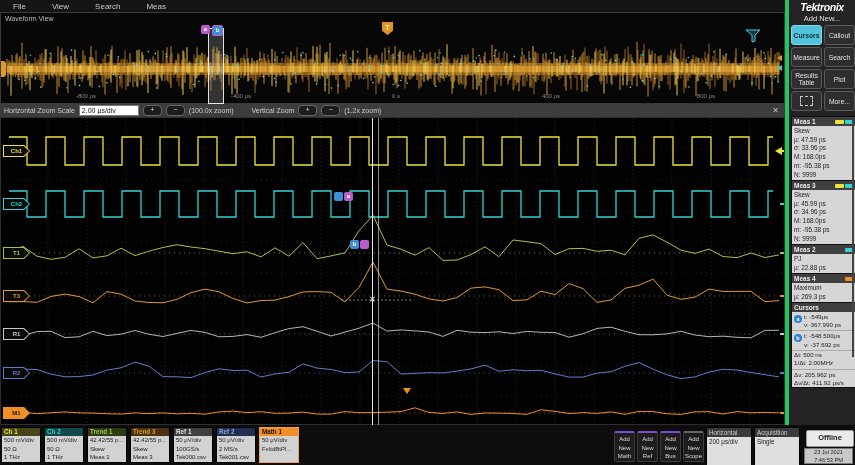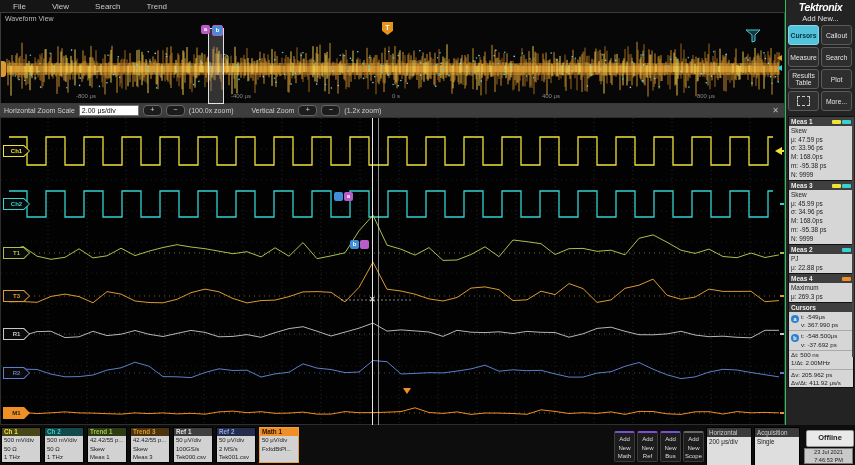--- a/index.html
+++ b/index.html
@@ -45,21 +45,21 @@
                   background:#0a0a0a;font:bold 6px/10px "Liberation Sans",sans-serif;text-align:center;}
   .ch-chip.filled .inner{background:transparent;color:#222;}
   .cursor-vline{position:absolute;top:0;width:1px;height:308px;background:#e9e9e9;}
   .xmark{position:absolute;color:#f2f2f2;font:bold 8px/8px "DejaVu Sans",sans-serif;}
   .yellow-arrow{position:absolute;width:0;height:0;border-top:4px solid transparent;border-bottom:4px solid transparent;
                 border-right:7px solid #efe23b;}
   .m1-marker{position:absolute;width:0;height:0;border-left:4px solid transparent;border-right:4px solid transparent;
              border-top:6px solid #ef8f25;}
 
   
-  .sidebar{left:785px;top:0;width:70px;height:425px;background:#232323;border-left:1px solid #22c55e;box-sizing:border-box;}
+  .sidebar{left:785px;top:0;width:70px;height:425px;background:#232323;border-left:4px solid #22c55e;box-sizing:border-box;}
   .brand{text-align:center;color:#fff;font:bold italic 10.5px/14px "Liberation Sans",sans-serif;letter-spacing:-.4px;}
   .addnew{text-align:center;color:#e0e0e0;font-size:7.5px;line-height:10px;}
   .sb-grid{position:absolute;left:2px;top:25px;width:66px;display:flex;flex-wrap:wrap;gap:2px;}
   .sb-btn{width:31px;height:20px;background:#2e2e2e;border:1px solid #5a5a5a;border-radius:3px;
           color:#e3e3e3;font-size:6.8px;display:flex;align-items:center;justify-content:center;
           text-align:center;box-sizing:border-box;cursor:default;}
   .sb-btn.active{background:#53c3dc;color:#06323c;border-color:#7fd8ea;font-weight:bold;}
   .boxicon{width:11px;height:8px;border:1px dashed #c9c9c9;display:inline-block;}
 
   .meas{position:absolute;left:2px;width:66px;background:#d6d6d6;border:1px solid #111;box-sizing:border-box;}
@@ -96,21 +96,21 @@
 </style>
 </head>
 <body>
 
 <div class="app">
 
   <div class="abs menubar">
     <span class="menu-item">File</span>
     <span class="menu-item">View</span>
     <span class="menu-item">Search</span>
-    <span class="menu-item">Trend</span>
+    <span class="menu-item">Meas</span>
   </div>
 
   <div class="abs overview">
     <svg id="noise" width="783" height="90" style="position:absolute;left:0;top:0">
         <rect x="6" y="50" width="772" height="12" fill="#dc9a31" opacity=".45"></rect>
         <rect x="6" y="53" width="772" height="6" fill="#f0bc45" opacity=".75"></rect>
         <path d="M13 49.7V60.3M20 50.5V64.4M23 46.0V64.1M27 50.2V71.0M33 51.6V59.1M34 44.3V67.2M35 48.5V59.7M37 46.1V64.3M38 47.2V61.8M39 41.2V67.1M40 43.4V68.1M41 40.0V75.3M42 52.1V73.0M46 50.3V59.2M47 52.5V60.9M52 51.8V65.6M62 44.8V60.3M64 52.7V68.1M72 52.3V66.5M73 49.2V59.1M76 45.6V61.2M85 48.4V62.6M95 37.2V60.6M96 48.5V65.5M97 52.7V59.2M101 52.6V69.3M102 45.5V74.3M103 53.0V63.3M106 50.5V66.5M107 53.0V65.8M109 41.1V65.2M119 49.7V73.6M120 46.9V70.2M121 45.6V75.5M122 52.9V60.6M124 37.1V59.5M125 52.6V76.8M126 46.4V60.7M131 48.8V59.0M137 47.8V74.4M144 51.0V68.7M146 47.8V70.5M155 47.8V71.3M159 51.2V63.4M162 37.3V60.5M164 50.9V68.4M165 43.2V59.2M169 42.3V71.2M171 39.9V59.2M172 51.7V59.1M173 49.9V64.9M176 49.4V68.3M178 42.0V73.4M179 53.0V65.0M180 53.0V62.4M185 52.1V59.2M190 50.4V70.3M191 52.8V79.2M192 52.1V62.5M193 41.3V63.8M203 41.3V61.7M204 41.3V74.2M206 44.9V69.2M210 52.4V78.1M213 33.5V66.7M214 52.7V67.3M219 52.3V65.9M220 41.0V68.7M221 45.2V76.9M222 49.8V59.7M230 42.6V60.0M233 52.1V65.8M235 42.8V59.4M239 51.1V60.3M241 49.2V59.5M242 44.9V59.1M243 41.8V65.3M245 52.8V59.3M246 35.0V59.0M248 49.6V67.7M254 48.3V80.0M257 46.8V66.6M258 52.4V60.3M262 49.5V63.9M266 49.6V60.8M267 41.4V61.8M280 53.0V62.8M281 44.7V59.0M282 52.3V60.2M284 45.5V66.4M285 42.0V63.0M286 51.0V59.8M291 49.0V65.4M294 46.2V65.6M296 34.4V60.0M302 45.9V69.0M304 52.4V64.0M306 47.3V63.5M307 52.8V66.8M308 46.9V79.0M309 45.9V62.0M311 44.8V62.3M315 40.1V59.0M320 51.2V59.0M327 48.8V64.5M331 51.4V59.2M334 49.5V62.6M336 45.3V61.9M345 36.9V76.1M346 46.5V74.1M347 52.7V61.1M354 52.2V66.4M357 44.5V59.6M359 46.1V62.9M361 51.3V59.1M362 48.9V59.1M364 49.7V65.6M367 45.6V76.1M372 46.6V61.8M374 42.2V60.0M375 41.8V81.3M376 42.1V63.6M379 50.5V68.0M382 52.8V69.8M388 33.4V65.0M390 41.9V60.1M391 49.7V59.1M397 46.7V68.2M400 52.7V60.3M401 48.0V66.1M404 42.1V75.5M408 39.8V65.7M411 47.2V65.5M415 44.3V60.8M419 47.6V59.1M421 43.1V66.7M428 47.1V66.1M431 52.5V61.1M432 45.8V59.0M437 50.2V67.0M438 36.0V69.2M439 52.5V69.2M441 49.0V61.8M443 46.2V68.1M447 48.3V63.5M448 45.9V63.5M454 47.4V67.4M455 45.8V61.3M457 44.7V69.1M462 49.7V71.9M463 47.9V60.0M469 49.1V62.7M470 49.4V60.0M471 50.5V63.1M473 51.2V59.7M475 52.8V66.4M479 43.8V66.4M485 47.9V81.3M486 50.1V67.9M488 51.9V59.9M493 52.8V62.4M496 44.5V71.5M498 39.2V66.0M501 45.3V65.3M503 40.1V61.5M512 47.8V77.4M513 51.1V76.2M515 51.2V72.4M519 49.9V67.8M521 35.1V62.1M524 48.6V73.4M526 48.8V68.5M527 49.9V59.7M530 46.6V72.5M531 51.6V74.9M533 44.4V81.1M537 40.3V67.0M540 51.9V59.8M541 52.2V68.0M544 48.3V66.5M547 49.8V62.2M549 46.0V59.8M550 50.0V70.2M552 52.6V63.2M554 45.1V61.0M555 48.6V63.6M558 47.7V67.1M560 52.3V65.6M563 48.7V59.1M564 41.6V73.9M570 48.3V76.1M574 45.9V65.2M576 50.4V77.3M582 38.8V63.7M583 38.6V60.7M584 34.6V78.0M588 42.5V65.4M593 46.6V59.3M597 38.1V62.0M600 40.0V71.4M602 52.9V62.9M604 33.2V61.6M606 37.7V70.6M607 52.3V59.9M608 49.2V59.2M612 49.2V59.5M617 52.4V59.8M618 45.3V60.8M621 50.8V63.1M624 35.9V60.1M627 33.3V68.3M628 41.1V62.1M629 52.9V68.1M630 40.9V59.7M634 51.9V63.4M635 51.6V59.7M637 36.8V60.6M641 52.1V60.1M643 31.2V71.2M652 50.8V77.6M653 52.8V74.0M656 52.1V65.7M657 43.6V60.5M662 52.2V59.9M663 50.1V62.0M667 42.0V71.7M669 42.8V76.4M671 51.0V59.3M672 51.3V59.0M678 48.1V60.6M679 50.6V62.2M680 30.5V65.6M682 45.3V61.3M683 36.6V79.9M684 51.4V73.5M688 52.9V63.3M689 48.5V65.1M692 42.0V61.5M698 44.5V61.0M700 48.7V61.8M701 45.0V62.3M704 38.6V64.4M708 30.6V62.4M709 52.0V76.3M712 43.1V62.1M714 37.4V73.8M716 45.2V65.1M720 50.3V65.0M724 42.6V59.7M727 48.8V67.2M729 53.0V69.8M734 44.3V66.3M741 52.5V61.8M743 52.7V59.1M746 42.8V60.3M747 40.9V67.0M752 46.7V59.3M755 47.8V73.0M759 45.4V59.7M762 48.8V61.4M764 41.3V64.3M765 52.0V59.0M766 51.6V60.2M767 38.1V63.8M768 42.2V59.1M772 51.7V62.2M773 47.3V65.6M776 39.1V62.2" stroke="#b3741f" stroke-width="1" opacity=".85"></path>
         <path d="M6 45.8V59.7M7 52.0V72.5M8 47.2V60.3M9 48.9V61.3M11 42.0V61.1M12 48.1V63.4M14 49.8V60.9M15 42.2V62.7M16 40.1V59.8M17 52.9V66.3M18 44.9V64.6M19 43.2V62.0M21 29.7V75.7M22 52.7V62.0M25 41.2V72.3M32 53.0V60.4M43 45.4V69.2M44 36.4V59.5M48 48.5V66.2M49 44.5V60.6M50 39.8V59.4M54 50.6V59.6M55 50.5V63.4M56 49.2V80.9M57 33.3V59.9M58 50.5V73.8M59 50.1V62.8M61 35.3V64.3M63 42.8V67.4M67 49.8V79.7M68 52.3V60.9M69 51.1V66.7M75 48.0V60.0M77 52.8V59.8M78 52.6V65.9M81 49.6V68.8M82 37.4V65.9M83 47.9V63.1M84 42.6V60.4M86 51.8V60.3M87 53.0V67.5M90 32.9V64.5M91 43.9V74.6M92 45.1V62.5M93 47.7V60.5M98 52.9V59.1M99 52.6V59.1M104 41.3V81.5M105 49.9V65.1M108 48.9V65.3M111 32.7V60.4M112 51.5V61.3M113 52.4V60.2M115 52.6V64.0M116 51.8V79.8M117 44.8V62.5M118 49.9V59.2M123 46.2V60.2M128 49.7V60.0M129 40.0V69.2M130 52.1V59.5M132 49.3V73.9M134 51.7V68.7M135 49.0V61.5M139 47.8V66.6M140 51.8V60.1M142 41.8V67.7M143 49.0V64.4M148 53.0V59.5M149 45.8V60.9M150 48.3V65.9M151 52.1V62.1M152 43.4V60.5M153 48.9V59.1M154 46.2V61.0M157 37.4V76.2M158 50.0V61.3M160 52.8V64.9M163 52.6V61.2M166 34.3V66.8M167 51.6V68.7M168 50.3V59.2M170 33.3V75.1M177 40.3V64.5M181 46.7V76.1M183 38.7V59.8M184 45.3V69.8M187 51.4V60.3M189 48.2V76.0M196 34.5V64.6M197 42.2V62.1M198 52.9V62.6M205 48.8V64.7M209 48.9V67.6M212 35.9V60.3M215 40.4V61.9M216 34.4V60.7M223 50.6V59.5M224 43.4V59.5M225 41.2V59.9M228 53.0V72.2M229 51.7V62.2M238 52.8V59.0M240 44.8V64.8M249 52.5V59.6M250 51.2V65.1M252 51.5V67.7M253 47.9V60.2M255 51.5V71.6M259 38.7V64.2M260 48.5V60.3M261 45.1V60.3M263 40.5V70.8M264 45.3V60.3M265 47.9V62.4M268 46.8V64.2M269 50.3V60.5M272 50.6V59.5M273 51.8V61.2M274 38.3V61.8M275 52.6V74.1M276 42.9V63.9M277 52.5V59.6M278 52.2V60.8M279 49.8V63.1M283 52.6V60.6M287 44.0V78.8M288 50.7V79.6M289 45.8V71.8M293 43.1V59.9M295 52.2V70.2M297 47.3V62.3M298 52.5V59.8M300 39.7V59.7M301 50.5V66.0M305 40.0V59.3M310 46.5V61.5M317 40.9V64.8M318 52.5V62.6M319 31.6V66.0M322 49.0V64.4M323 51.9V59.4M325 41.9V59.8M328 45.3V81.0M329 30.0V62.6M330 52.8V59.9M332 48.7V62.8M333 52.5V61.0M335 51.7V66.7M337 51.3V80.7M338 51.1V59.2M340 47.4V59.1M342 40.5V60.2M343 42.6V66.1M344 51.1V67.5M348 52.3V74.4M349 52.9V63.0M350 52.9V68.7M351 52.0V59.9M353 50.0V59.8M355 50.7V59.1M358 52.4V66.4M360 52.3V65.3M363 47.0V59.0M365 52.1V59.1M366 34.8V65.3M369 41.9V61.3M370 44.1V67.8M371 50.1V59.3M373 44.5V60.3M377 49.2V69.5M378 46.7V71.2M381 39.7V60.3M383 52.1V79.0M384 34.7V70.3M389 52.0V62.5M393 52.7V66.8M394 33.0V71.7M396 51.4V75.3M398 39.4V59.7M402 39.0V60.8M403 49.7V62.7M405 51.9V69.3M407 41.6V59.7M409 47.1V66.7M410 42.3V63.2M413 37.6V62.8M416 47.9V67.0M417 50.7V61.2M418 47.0V75.5M420 46.6V74.3M422 39.4V59.5M426 40.9V66.2M429 38.9V64.7M430 44.4V66.0M433 52.2V71.7M434 39.7V72.9M436 50.7V60.4M444 44.7V60.0M445 48.4V64.8M449 50.7V59.7M450 52.9V68.1M451 52.4V80.8M453 45.1V69.2M456 47.4V62.9M458 52.4V71.6M461 42.0V59.1M464 42.1V75.6M465 44.4V72.5M467 41.2V60.4M468 49.5V61.6M472 35.2V76.3M477 52.3V59.2M480 46.8V82.4M482 51.0V59.0M483 43.3V60.3M484 38.7V62.9M487 51.9V65.8M491 31.9V63.4M492 48.7V63.6M494 36.7V79.0M495 45.2V59.1M497 44.9V63.2M499 47.1V59.4M500 52.1V72.7M502 49.1V59.4M506 40.3V61.3M507 52.9V71.4M508 50.7V67.6M509 49.4V66.8M511 50.7V59.2M514 51.1V67.1M516 51.1V69.6M517 52.2V70.0M518 51.8V78.4M520 43.5V62.7M522 52.5V73.4M523 41.8V61.5M525 45.9V60.0M528 38.1V62.1M529 49.3V74.6M534 38.6V68.6M535 39.7V69.3M538 52.9V62.5M539 50.2V59.4M542 40.6V60.7M543 46.2V69.2M545 39.5V59.7M546 47.6V82.0M553 39.1V59.0M557 49.7V63.8M565 52.3V77.8M567 52.7V62.3M569 49.6V65.9M571 45.4V61.0M572 36.8V59.7M573 50.4V59.3M577 46.5V60.3M580 52.2V66.8M581 41.1V79.0M585 49.1V60.1M586 42.9V78.7M587 49.6V65.6M591 45.8V62.9M592 51.9V62.3M595 35.5V61.3M596 52.0V61.3M599 36.7V68.2M601 46.2V68.1M610 45.2V70.1M611 51.3V72.1M613 50.9V62.7M614 41.3V60.1M615 49.9V63.6M619 52.0V77.2M620 51.7V59.5M625 52.5V59.6M631 44.7V72.4M632 48.8V64.6M636 28.8V73.5M638 51.0V59.8M639 46.2V64.7M642 37.5V69.6M644 49.9V72.5M645 52.4V64.0M647 49.7V83.6M648 36.3V59.2M650 41.6V68.2M651 37.5V60.2M654 40.4V70.9M658 42.8V75.5M659 45.9V62.7M660 42.1V68.1M661 50.3V68.0M664 51.8V62.6M665 48.6V59.1M666 52.2V61.1M668 52.2V59.3M670 37.1V59.7M674 36.3V72.6M685 45.6V75.2M687 51.3V67.8M690 48.3V60.6M693 46.5V60.7M695 43.6V83.3M696 53.0V68.7M699 49.3V63.9M702 47.2V63.6M705 45.0V60.6M706 48.3V67.2M707 41.0V72.5M710 48.9V62.8M711 50.4V67.4M715 49.7V60.5M717 52.8V66.8M721 47.5V60.9M722 42.2V62.1M723 44.1V77.8M725 41.8V78.4M726 50.9V62.1M728 46.9V62.2M730 50.8V61.1M731 50.2V67.4M733 49.5V74.7M735 35.5V67.1M744 44.4V60.7M745 52.9V60.3M749 43.9V61.0M750 52.3V61.1M751 47.4V73.3M753 44.2V64.3M756 42.5V65.1M757 40.2V62.5M758 42.4V76.5M760 37.3V59.6M761 46.5V59.8M769 44.6V59.6M770 34.9V63.5M771 52.6V81.7M774 41.2V60.9M775 52.5V59.2M777 48.9V69.0M778 39.4V61.5" stroke="#dc9a31" stroke-width="1" opacity=".9"></path>
         <path d="M10 52.8V82.7M24 52.9V65.7M26 50.4V65.2M28 48.0V59.2M29 52.7V77.2M30 52.3V62.5M31 50.9V65.1M36 52.9V60.5M45 36.0V61.7M51 50.4V63.4M53 51.9V61.3M60 38.5V63.2M65 42.2V68.9M66 45.0V60.6M70 42.9V60.2M71 47.2V59.1M74 36.4V72.5M79 50.8V59.7M80 51.7V60.0M88 52.6V65.3M89 44.2V73.0M94 52.1V62.2M100 51.1V62.1M110 36.8V69.6M114 52.1V62.2M127 52.4V73.2M133 49.3V60.8M136 37.1V73.3M138 36.6V62.6M141 38.8V72.2M145 46.2V61.9M147 52.2V80.1M156 50.2V71.4M161 51.2V67.8M174 52.6V61.0M175 46.8V59.5M182 37.4V81.9M186 34.1V59.8M188 49.3V60.6M194 50.9V74.6M195 45.1V65.4M199 42.2V59.5M200 46.9V59.2M201 39.8V59.8M202 52.4V59.5M207 43.6V60.0M208 52.8V62.0M211 53.0V64.5M217 40.7V62.2M218 37.8V59.6M226 45.4V60.4M227 43.3V59.1M231 52.9V81.2M232 50.3V59.3M234 33.8V75.5M236 51.1V80.5M237 49.1V62.5M244 46.2V62.8M247 45.0V68.3M251 45.2V60.9M256 47.2V59.8M270 52.4V60.9M271 36.0V72.9M290 38.4V59.0M292 50.0V62.8M299 48.5V61.4M303 45.6V59.2M312 33.2V64.3M313 51.3V61.5M314 48.9V68.4M316 33.7V69.4M321 50.4V63.0M324 40.0V78.3M326 38.8V65.8M339 48.9V61.8M341 51.5V60.2M352 37.5V59.0M356 46.4V62.2M368 51.7V59.0M380 51.5V65.6M385 50.7V59.3M386 46.9V61.3M387 52.0V63.1M392 40.6V59.2M395 52.5V69.5M399 37.2V61.5M406 50.3V62.9M412 47.3V63.4M414 47.2V59.5M423 49.9V68.8M424 45.2V60.5M425 49.0V61.0M427 48.4V67.6M435 52.2V59.3M440 52.2V64.9M442 43.6V65.9M446 31.3V61.9M452 51.7V75.4M459 49.9V60.0M460 45.4V70.6M466 51.5V63.1M474 47.5V60.9M476 53.0V76.9M478 49.7V72.8M481 50.9V64.8M489 47.5V59.1M490 52.7V64.0M504 52.4V59.7M505 49.2V65.2M510 47.9V64.4M532 33.1V60.9M536 52.1V59.6M548 47.1V65.9M551 51.1V63.3M556 45.7V63.1M559 42.9V61.5M561 52.0V61.9M562 49.7V62.6M566 46.8V60.2M568 51.9V61.5M575 51.8V59.1M578 49.9V61.7M579 43.6V59.5M589 51.3V63.7M590 52.3V62.1M594 38.6V59.0M598 48.2V60.1M603 40.6V80.6M605 51.2V62.9M609 47.3V62.3M616 40.9V60.3M622 47.6V72.3M623 45.3V59.6M626 48.5V72.5M633 49.8V63.1M640 43.4V66.6M646 52.1V64.8M649 41.6V64.9M655 51.0V59.1M673 39.7V59.1M675 43.8V71.4M676 45.7V82.5M677 45.8V65.8M681 48.6V59.9M686 50.3V59.9M691 45.9V60.1M694 51.0V61.0M697 45.1V67.9M703 50.6V61.1M713 48.7V61.5M718 52.9V59.2M719 35.6V65.0M732 51.1V60.3M736 51.9V61.6M737 51.9V63.1M738 52.9V66.8M739 53.0V66.4M740 50.2V59.4M742 38.5V60.2M748 52.2V59.2M754 35.0V60.7M763 52.5V75.8" stroke="#f2cf4e" stroke-width="1" opacity=".95"></path>
         <circle cx="418.8" cy="37.8" r=".8" fill="#7fd8e8"></circle>

